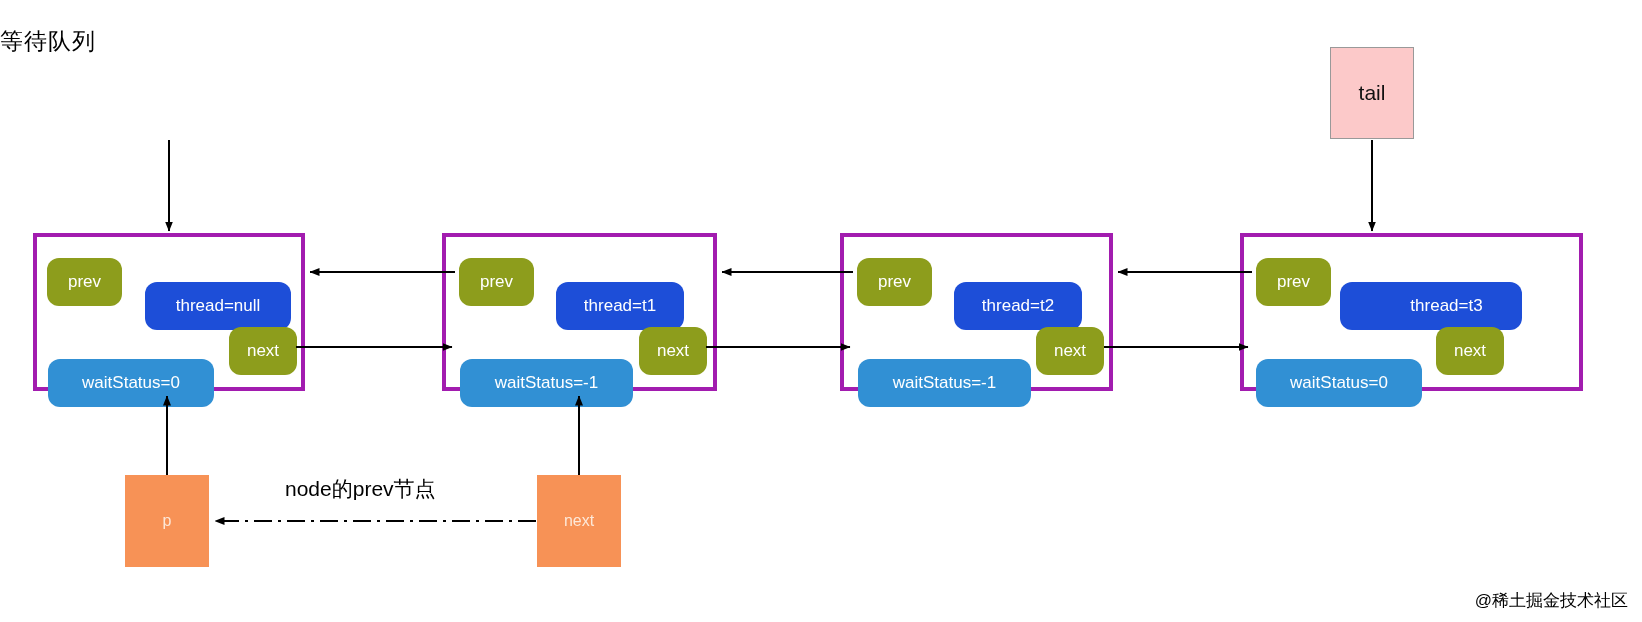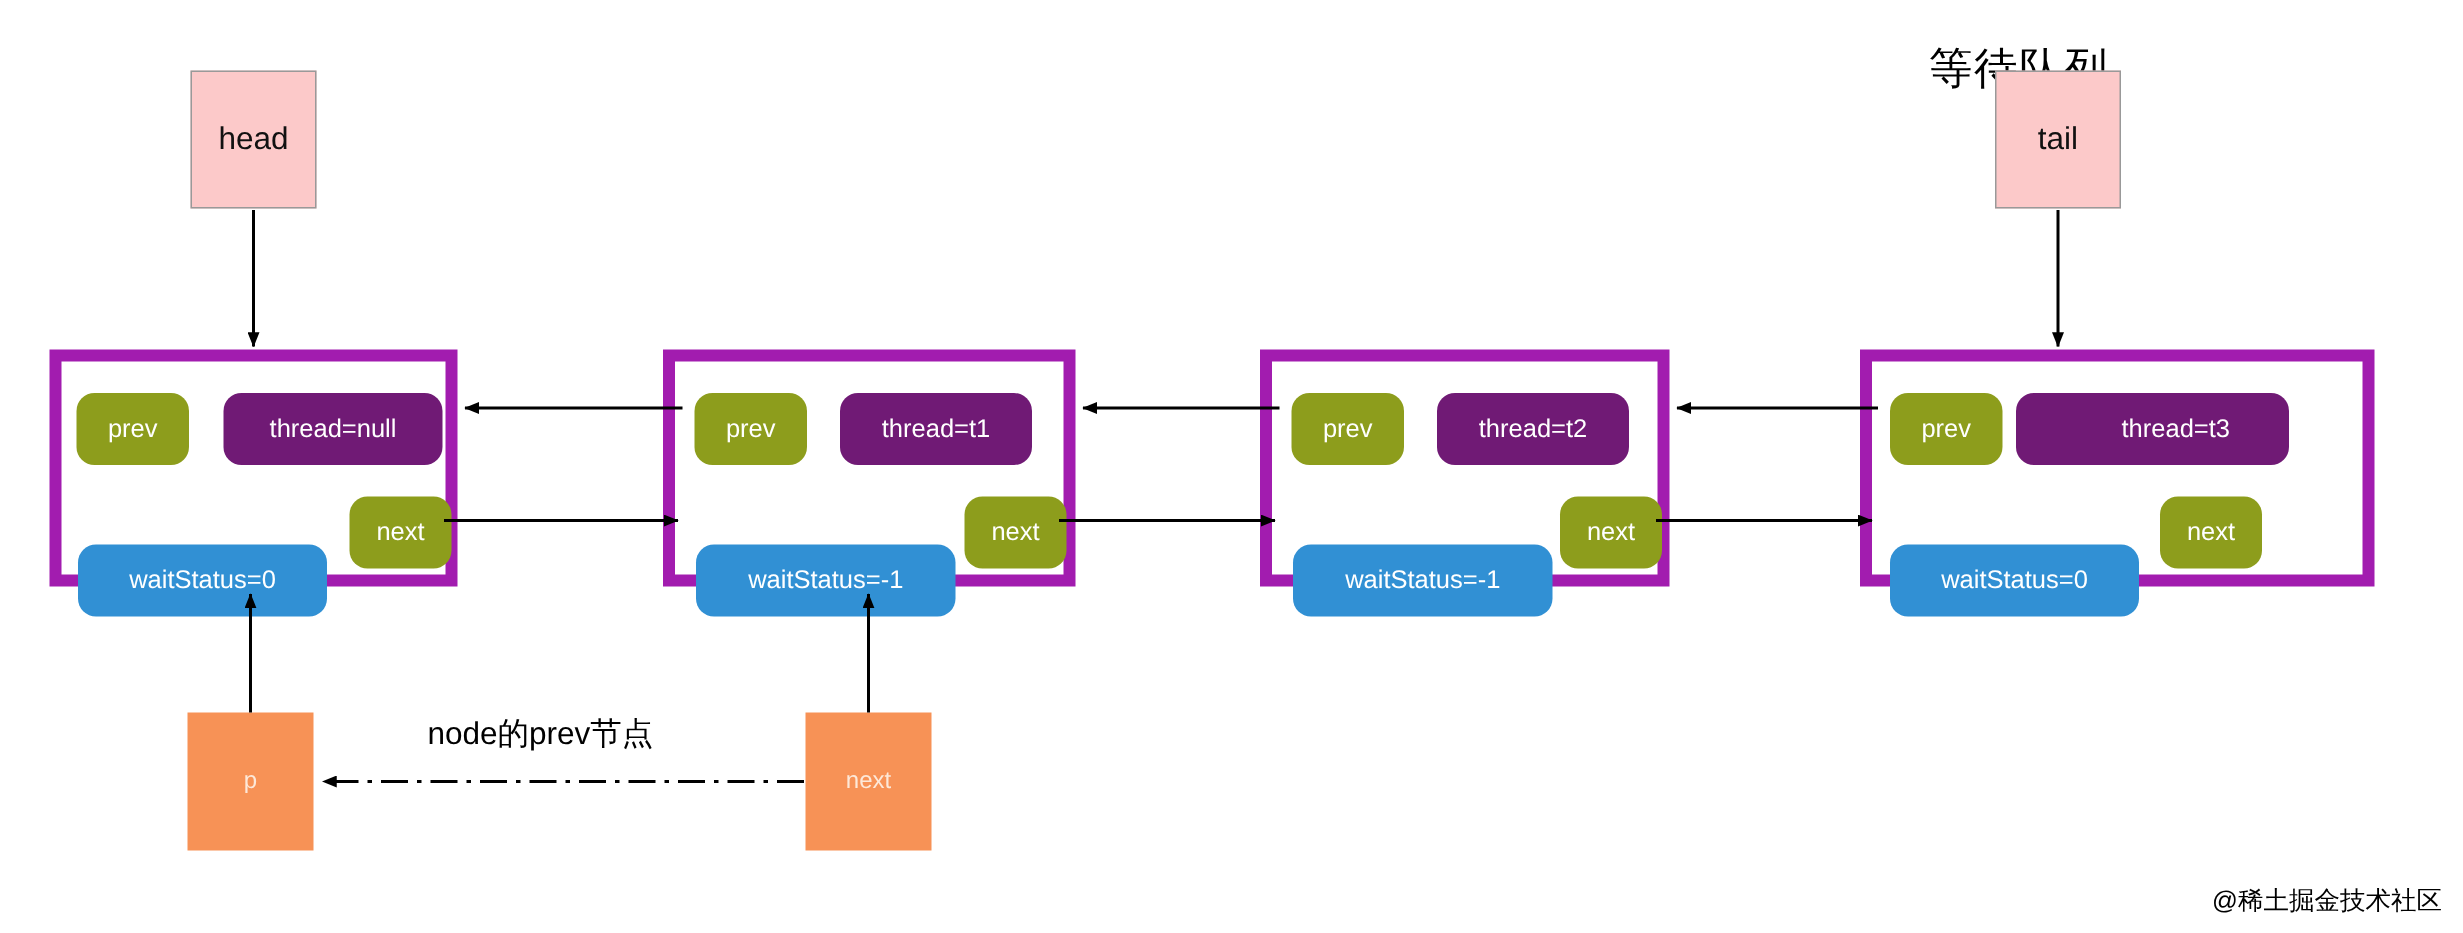--- a/index.html
+++ b/index.html
@@ -17,22 +17,22 @@
     background: #ffffff;
     overflow: hidden;
   }
   .abs { position: absolute; }
 
   
   #title {
     left: 0;
     top: 26px;
     width: 1406px;
-    text-align: right;
-    font-size: 29px;
+    text-align: left;
+    font-size: 23px;
     color: #000000;
     letter-spacing: 1px;
   }
 
   
   .ptr-box {
     width: 84px;
     height: 92px;
     background: #fcc9c9;
     border: 1.5px solid #999999;
@@ -40,40 +40,40 @@
     display: flex;
     align-items: center;
     justify-content: center;
     font-size: 21px;
     color: #111111;
   }
 
   
   .node {
     height: 158px;
-    border: 8px solid #a21caf;
+    border: 4px solid #a21caf;
     box-sizing: border-box;
     background: #ffffff;
   }
 
   
   .pill {
     position: absolute;
     display: flex;
     align-items: center;
     justify-content: center;
     border-radius: 12px;
     color: #ffffff;
     font-size: 17px;
     height: 48px;
     box-sizing: border-box;
     white-space: nowrap;
   }
   .pill.olive { background: #8d9d1c; }
-  .pill.teal  { background: #701a75; }
+  .pill.teal  { background: #1d4ed8; margin-top: 24px; }
   .pill.blue  { background: #3190d4; margin-top: 32px; }
 
   
   .orange-box {
     width: 84px;
     height: 92px;
     background: #f79256;
     display: flex;
     align-items: center;
     justify-content: center;
@@ -106,23 +106,20 @@
     pointer-events: none;
   }
 </style>
 </head>
 <body>
 
 <div id="canvas">
 
   <div class="abs" id="title">等待队列</div>
 
-  <div class="abs ptr-box" style="left:127px; top:47px;">
-    <span>head</span>
-  </div>
 
   <div class="abs ptr-box" style="left:1330px; top:47px;">
     <span>tail</span>
   </div>
 
   <div class="abs node" style="left:33px; top:233px; width:272px;">
     <div class="pill olive" style="left:10px; top:21px; width:75px;">prev</div>
     <div class="pill teal" style="left:108px; top:21px; width:146px;">thread=null</div>
     <div class="pill blue" style="left:11px; top:90px; width:166px;">waitStatus=0</div>
     <div class="pill olive" style="left:192px; top:90px; width:68px;">next</div>

